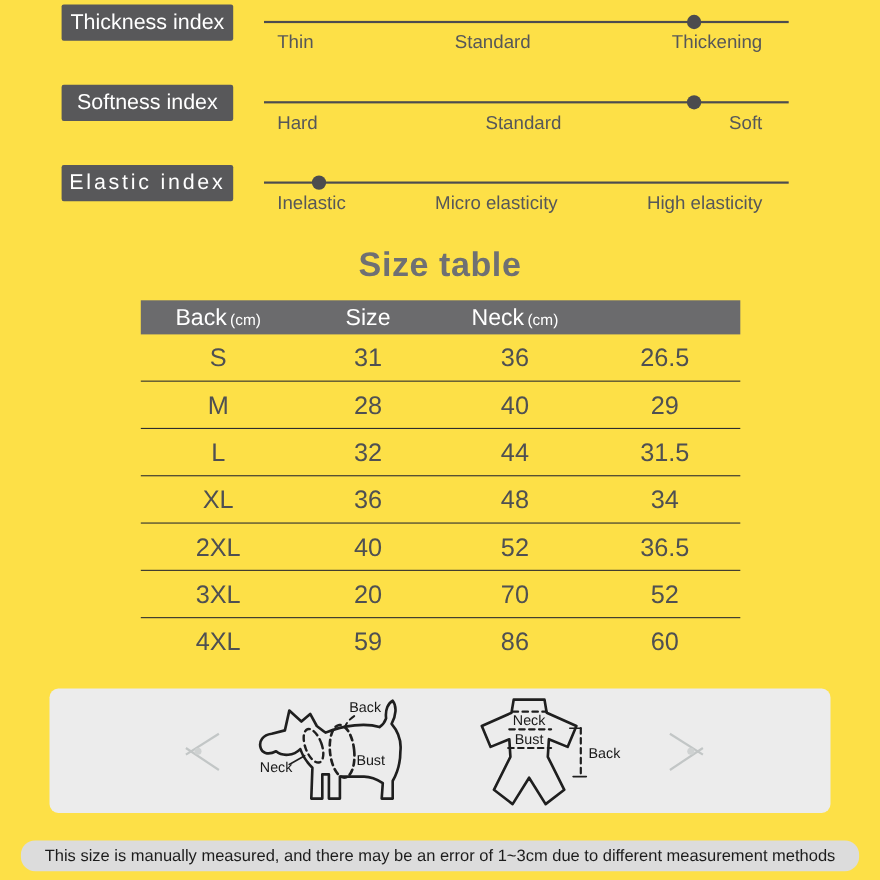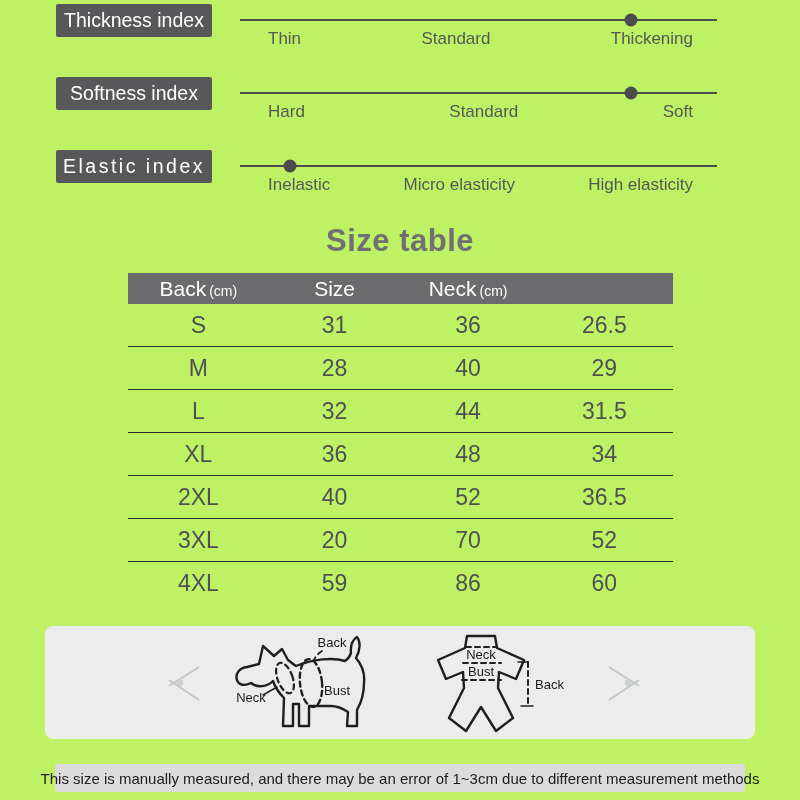--- a/index.html
+++ b/index.html
@@ -1,36 +1,36 @@
 <!DOCTYPE html>
 <html style="--label-box: #58585a; --table-header: #6b6b6d; --title: #6f7073; --track: #4c4c4e; --panel-bg: #ececec; --footnote-bg: #dcdcdc;"><head>
 <meta charset="utf-8">
 <style>
   html,body{margin:0;padding:0;background:#fff;}
   .page{
-    width:800px;height:800px;position:relative;overflow:hidden;background:#bef264;
+    width:800px;height:800px;position:relative;overflow:hidden;background:#fde047;
     font-family:"Liberation Sans",sans-serif;color:#4f5052;
   }
   
   .index-section{padding:4px 0 0 56px;}
   .index-row{display:flex;align-items:flex-start;height:52px;margin-bottom:21px;}
   .index-label{
     width:156px;height:33px;background:var(--label-box,#58585a);color:#fff;
     display:flex;align-items:center;justify-content:center;
     font-size:19.5px;border-radius:2px;flex:0 0 auto;
   }
   .index-row:nth-child(3) .index-label{letter-spacing:2.5px;}
   .index-scale{position:relative;width:477px;margin-left:28px;height:52px;flex:0 0 auto;}
   .index-track{position:absolute;left:0;right:0;top:15px;height:2px;background:var(--track,#4c4c4e);}
   .index-dot{
     position:absolute;top:16px;width:13px;height:13px;border-radius:50%;
     background:var(--track,#4c4c4e);transform:translate(-50%,-50%);
   }
   .index-opts{
-    position:absolute;top:25px;left:16px;right:0;display:flex;
+    position:absolute;top:25px;left:0;right:0;display:flex;
     justify-content:space-between;padding:0 24px 0 12px;
     font-size:17px;color:#565759;gap:22px;
   }
   
   .size-title{margin-top:16px;text-align:center;font-size:31px;font-weight:bold;
     color:var(--title,#6f7073);letter-spacing:.5px;}
   .size-table{width:545px;margin:14px auto 0;}
   .t-row{display:flex;}
   .t-cell{flex:0 0 25%;text-align:center;}
   .t-row .t-cell:nth-child(1){flex-basis:26%;}
@@ -50,22 +50,22 @@
   .nav-prev{left:118px;}
   .nav-next{right:110px;}
   .sketch{display:block;}
   .sketch path,.sketch ellipse,.sketch line{fill:none;stroke:#1f1f1f;stroke-linecap:round;stroke-linejoin:round;}
   .sketch text{fill:#191919;font-family:"Liberation Sans",sans-serif;font-size:13px;stroke:none;}
   .dash{stroke-dasharray:5 4;}
   .arrow-svg line{stroke:#c2c6c6;stroke-width:2;}
   .arrow-svg circle{fill:#cfd2d2;}
   
   .footnote{
-    width:690px;height:28px;margin:25px auto 0;background:var(--footnote-bg,#dcdcdc);
-    border-radius:3px;display:flex;align-items:center;justify-content:center;
+    width:762px;height:28px;margin:25px auto 0;background:var(--footnote-bg,#dcdcdc);
+    border-radius:13px;display:flex;align-items:center;justify-content:center;
     font-size:15px;color:#1c1c1c;white-space:nowrap;
   }
 </style>
 </head>
 <body>
 
 <div class="page">
 
   <div class="index-section">
       <div class="index-row">

